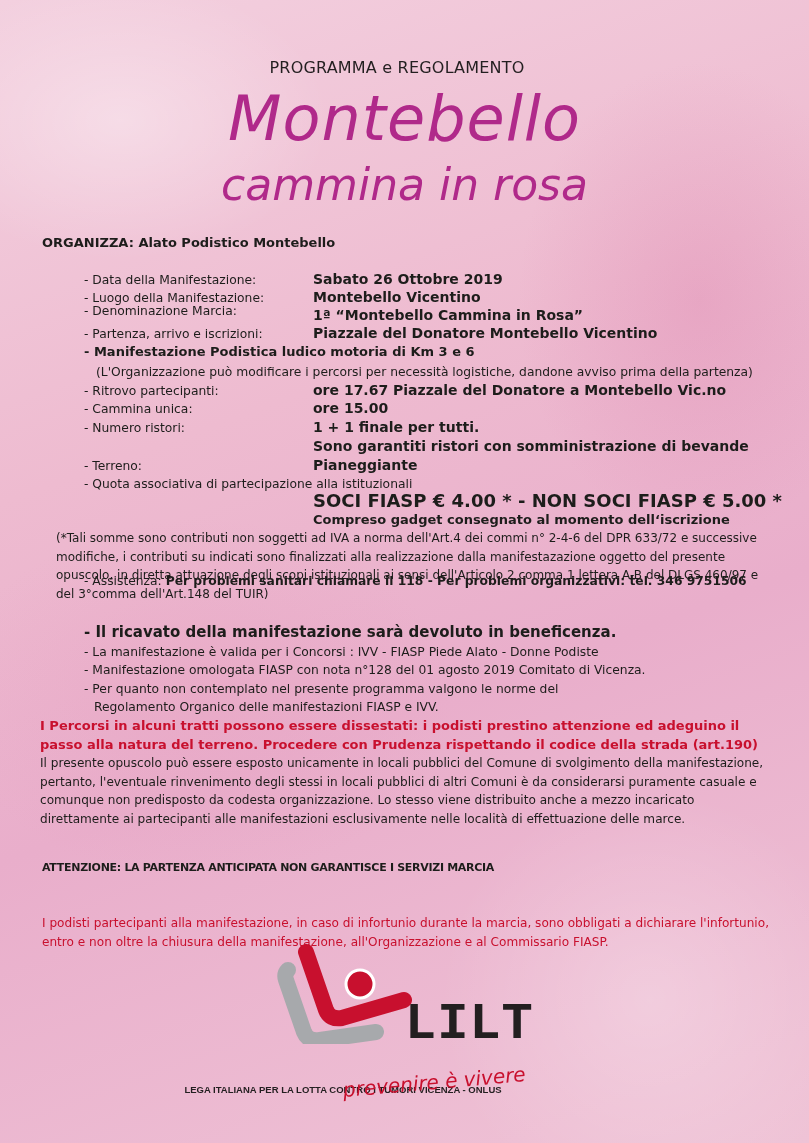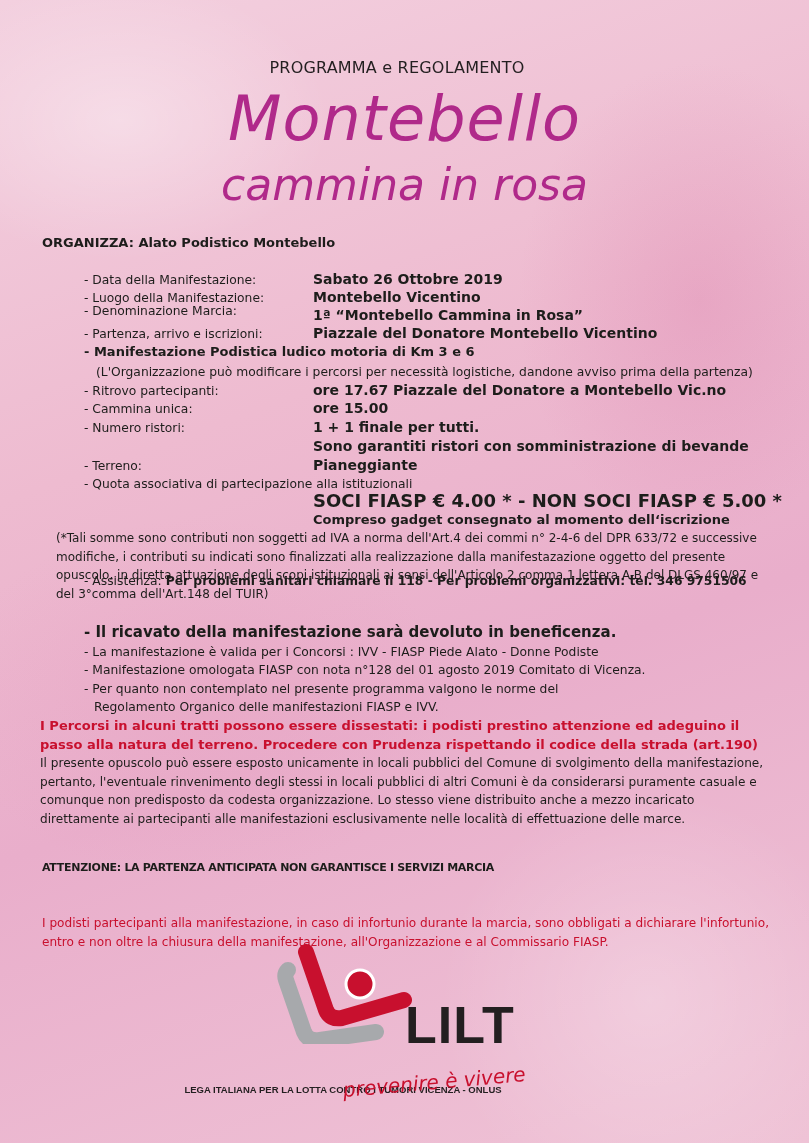--- a/index.html
+++ b/index.html
@@ -31,21 +31,21 @@
   }
   .org { left: 42px; top: 235px; font-size: 13px; font-weight: bold; }
   .row { position: absolute; left: 40px; font-size: 12.3px; line-height: 18px; white-space: nowrap; margin-left: 44px; }
   .row .lbl { display: inline-block; }
   .val { position: absolute; left: 313px; font-weight: bold; font-size: 14px; white-space: nowrap; }
   .bold { font-weight: bold; }
   .red { color: #c8102e; }
   .para { position: absolute; left: 40px; width: 735px; font-size: 12.3px; line-height: 18.6px; }
   .attn { left: 42px; top: 861px; font-size: 11px; font-weight: bold; letter-spacing: -0.3px; white-space: nowrap; }
   .attn-body { position: absolute; left: 42px; top: 882px; width: 740px; font-size: 12.1px; line-height: 18.5px; color: #c8102e; margin-top: 32px; }
-  .lilt-text { left: 405px; top: 995px; font-size: 52px; font-weight: bold; color: #231f20; letter-spacing: 1px; font-family: Liberation Sans, sans-serif; }
+  .lilt-text { left: 405px; top: 995px; font-size: 52px; font-weight: bold; color: #231f20; letter-spacing: 1px; font-family: Liberation Mono, monospace; }
   .lilt-sub { left: 0; width: 686px; top: 1084px; text-align: center; font-size: 9.5px; font-weight: bold; font-family: "Liberation Sans", sans-serif; color: #231f20; }
   .lilt-tag { left: 343px; top: 1078px; font-size: 20px; color: #c8102e; font-style: oblique; font-family: "DejaVu Sans", sans-serif; transform: rotate(-5deg); transform-origin: left center; }
 </style>
 </head>
 <body>
 
 <div class="abs header-sub">PROGRAMMA e REGOLAMENTO</div>
 <div class="abs title1">Montebello</div>
 <div class="abs title2">cammina in rosa</div>
 

